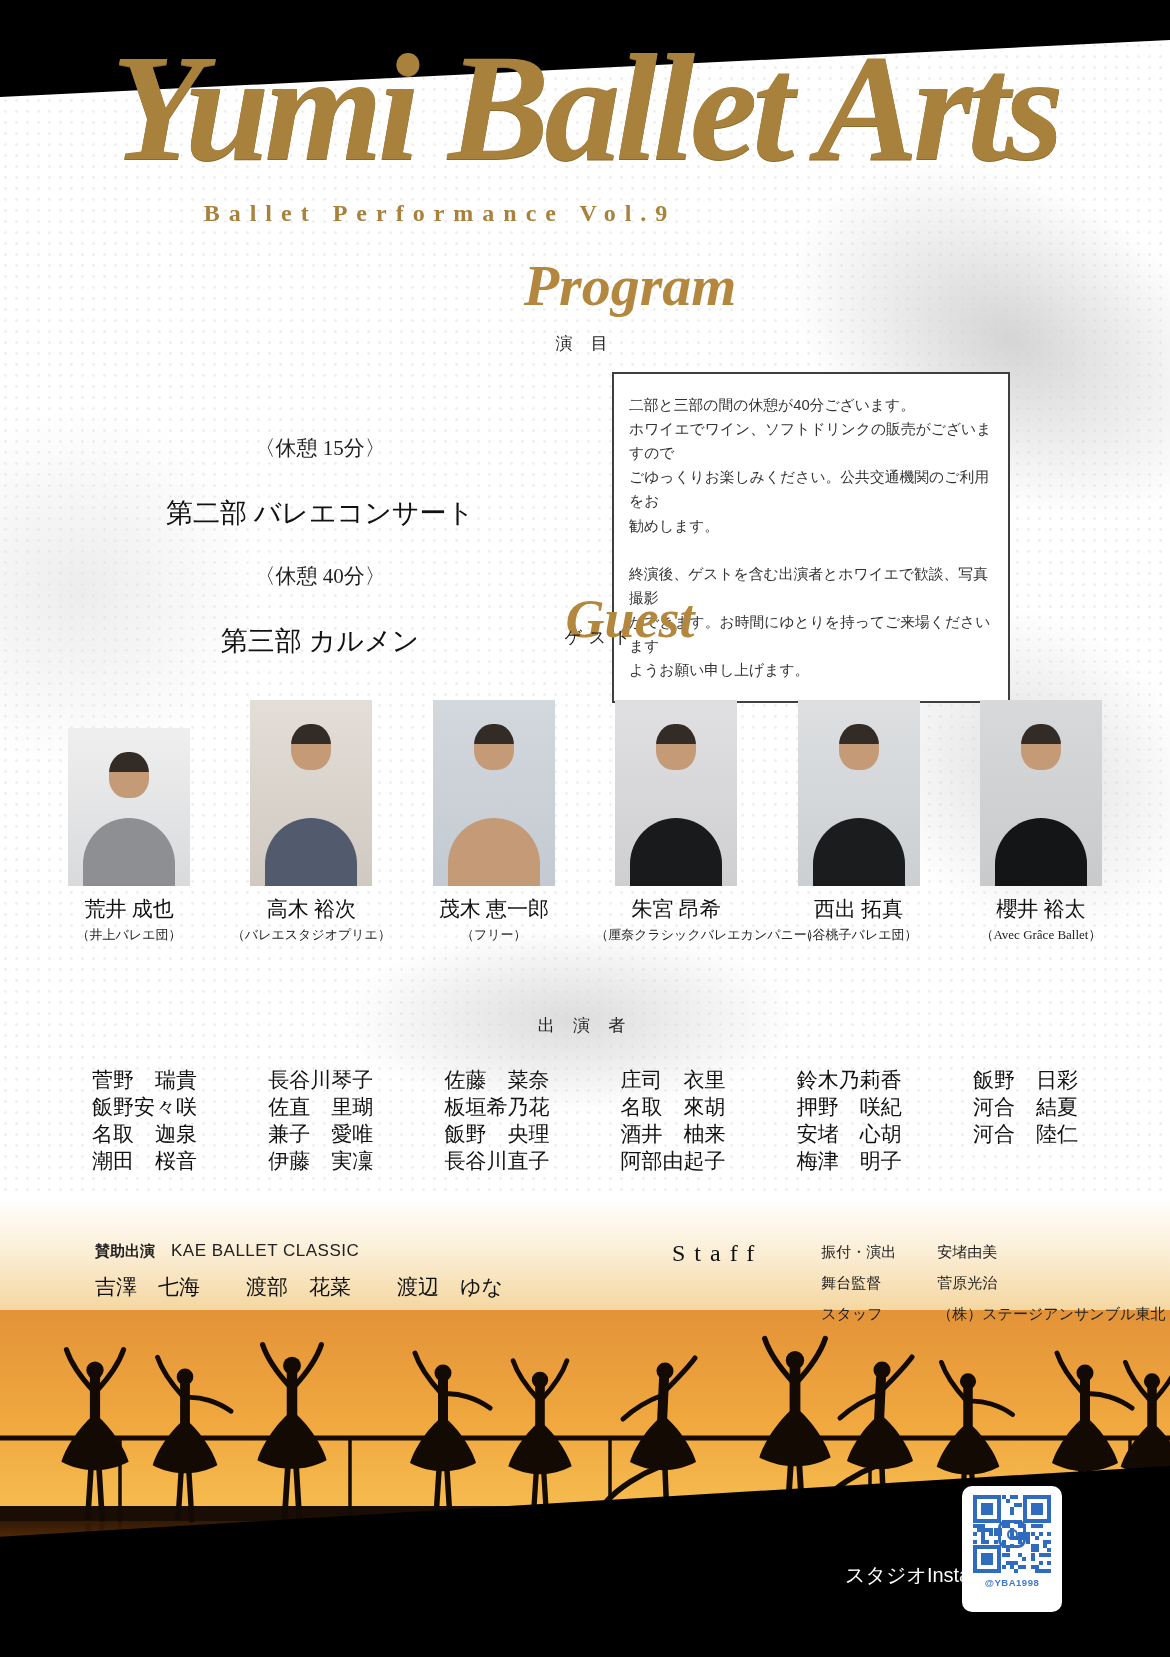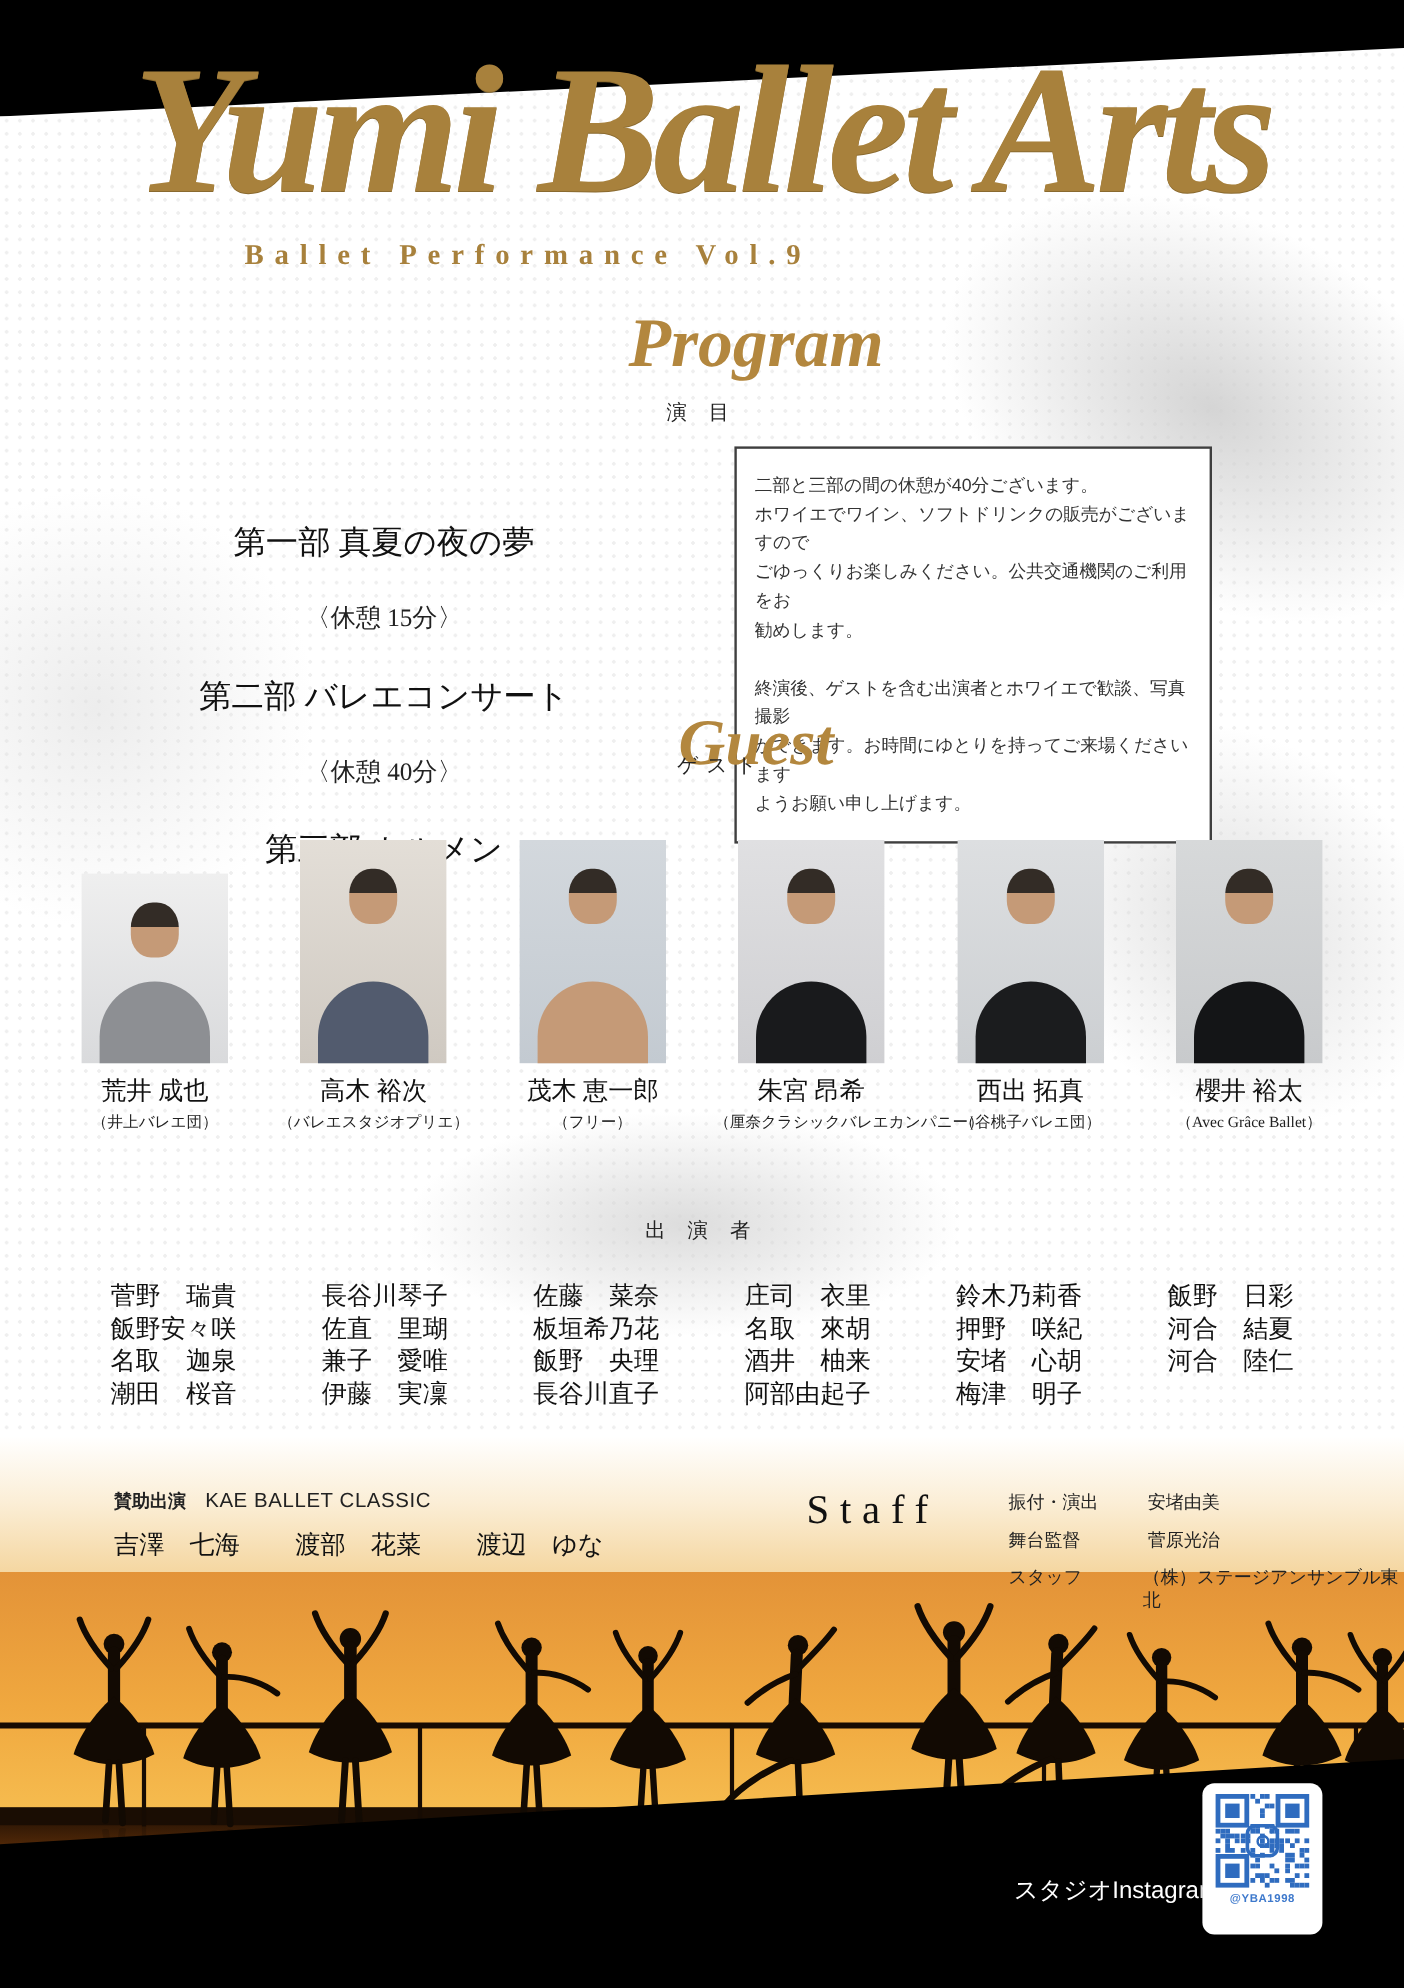--- a/index.html
+++ b/index.html
@@ -79,38 +79,38 @@
   .cast-col{display:flex;flex-direction:column;gap:1px;}
   .cast-name{font-size:21px;color:#111;white-space:nowrap;height:26px;}
   
   .support{position:absolute;left:95px;top:1241px;z-index:2;}
   .support-head{display:flex;align-items:baseline;gap:16px;
     font-family:"Liberation Sans","DejaVu Sans",sans-serif;}
   .support-label{font-size:15px;font-weight:bold;color:#222;}
   .support-group{font-size:17px;letter-spacing:.5px;color:#222;}
   .support-names{margin-top:12px;display:flex;gap:46px;font-size:21px;color:#111;}
   .staff{position:absolute;left:672px;top:1240px;z-index:2;display:flex;}
-  .staff-head{font-size:34px;letter-spacing:9px;color:#111;margin-right:58px;}
+  .staff-head{font-size:24px;letter-spacing:9px;color:#111;margin-right:58px;}
   .staff-rows{display:flex;flex-direction:column;gap:12px;padding-top:3px;
     font-family:"Liberation Sans","DejaVu Sans",sans-serif;font-size:15px;color:#222;}
   .staff-row{display:flex;}
   .staff-role{width:90px;margin-right:26px;}
   
   .scene{position:absolute;left:0;bottom:0;width:100%;height:460px;z-index:0;
     background:linear-gradient(#ffffff 0%,#fbeed6 12%,#f4d49b 26%,#eab055 33%);}
   .scene svg{position:absolute;left:0;bottom:0;width:100%;height:347px;display:block;}
   .bottom-wedge{position:absolute;left:0;top:1460px;width:100%;height:197px;background:#000;
     clip-path:polygon(0 39%,100% 3%,100% 100%,0 100%);z-index:3;}
   
   .insta-link{position:absolute;left:845px;top:1562px;display:flex;align-items:center;gap:9px;
     z-index:4;font-family:"Liberation Sans","DejaVu Sans",sans-serif;
     font-size:20px;color:#fff;cursor:pointer;}
   .play-tri{width:0;height:0;border-left:13px solid #fff;
     border-top:8px solid transparent;border-bottom:8px solid transparent;}
-  .qr-card{position:absolute;left:1002px;top:1486px;width:100px;height:126px;z-index:4;
+  .qr-card{position:absolute;left:962px;top:1486px;width:100px;height:126px;z-index:4;
     background:#fff;border-radius:10px;box-shadow:0 1px 4px rgba(0,0,0,.4);}
   .qr{position:relative;width:78px;height:78px;margin:9px auto 4px;}
   .qr i{position:absolute;background:#2f6cbf;}
   .finder{position:absolute;width:28px;height:28px;border:4px solid #2f6cbf;box-sizing:border-box;}
   .finder::after{content:"";position:absolute;left:4px;top:4px;width:12px;height:12px;background:#2f6cbf;}
   .f-tl{left:0;top:0;} .f-tr{right:0;top:0;} .f-bl{left:0;bottom:0;}
   .ig-glyph{position:absolute;left:50%;top:50%;width:28px;height:28px;margin:-14px 0 0 -14px;
     background:#fff;border:3px solid #2f6cbf;border-radius:8px;box-sizing:border-box;}
   .ig-glyph::before{content:"";position:absolute;left:50%;top:50%;width:11px;height:11px;
     margin:-5.5px 0 0 -5.5px;border:2.5px solid #2f6cbf;border-radius:50%;box-sizing:border-box;}
@@ -221,21 +221,20 @@
   </div>
   <div class="bottom-wedge"></div>
 
   <div class="top-band"></div>
   <h1 class="title">Yumi Ballet Arts</h1>
   <div class="subtitle">Ballet Performance Vol.9</div>
 
   <h2 class="sec-head h-program">Program</h2>
   <div class="sec-sub sub-program">演 目</div>
   <div class="program-list">
-    <div class="prog-part">第一部 真夏の夜の夢</div>
     <div class="prog-break">〈休憩 15分〉</div>
     <div class="prog-part">第二部 バレエコンサート</div>
     <div class="prog-break">〈休憩 40分〉</div>
     <div class="prog-part">第三部 カルメン</div>
   </div>
   <div class="notice-box">
     <p>二部と三部の間の休憩が40分ございます。
 ホワイエでワイン、ソフトドリンクの販売がございますので
 ごゆっくりお楽しみください。公共交通機関のご利用をお
 勧めします。</p>

